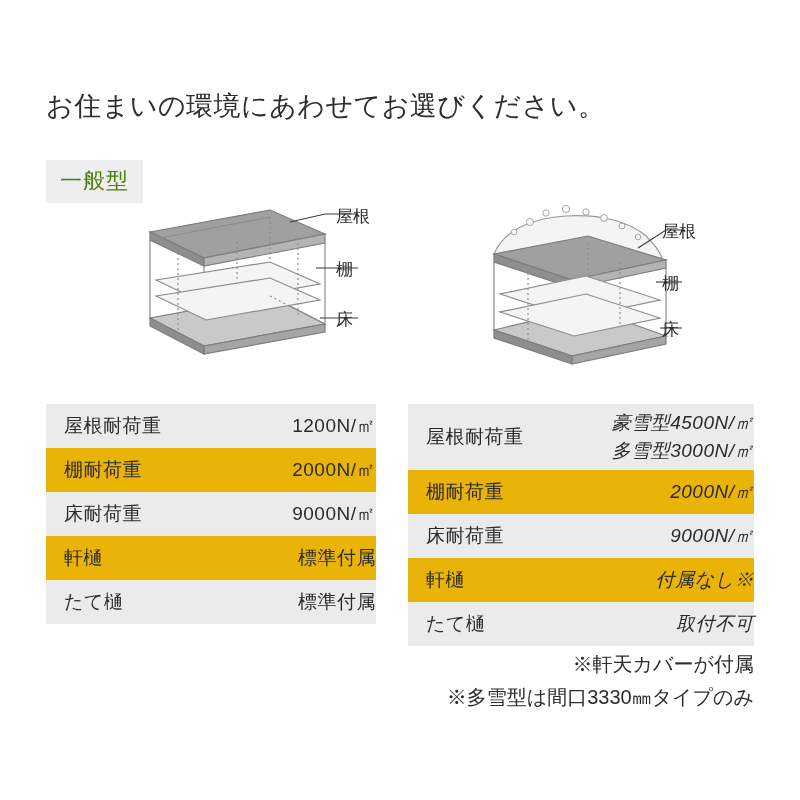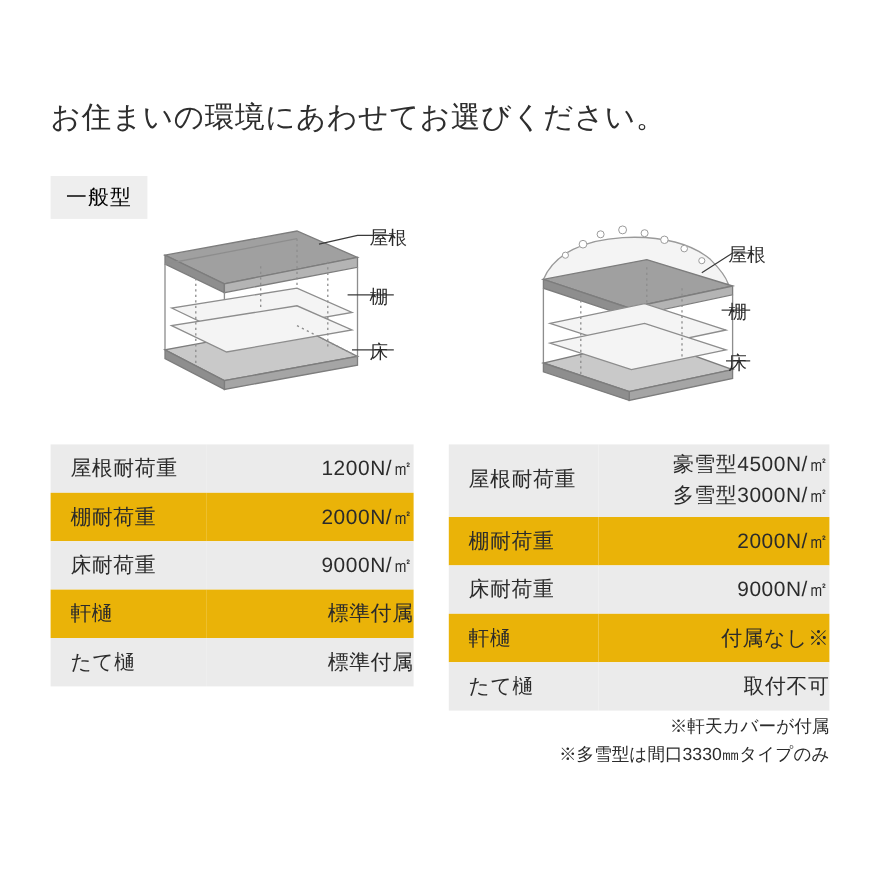--- a/index.html
+++ b/index.html
@@ -32,22 +32,22 @@
     font-size: 27px;
     letter-spacing: 0.5px;
     color: #2e2e2e;
     white-space: nowrap;
   }
 
   
   .col-label {
     position: absolute;
     background: #eeeeee;
-    color: #000000;
-    font-size: 19px;
+    color: #4d7c0f;
+    font-size: 22px;
     letter-spacing: 1px;
     padding: 6px 14px 7px 14px;
     white-space: nowrap;
   }
   .col-label.left  { left: 46px;  top: 160px; }
   .col-label.right { left: 408px; top: 160px; }
 
   
   .illus {
     position: absolute;
@@ -85,32 +85,32 @@
   .spec td.k {
     width: 40%;
     padding-left: 18px;
     text-align: left;
   }
   .spec td.v {
     width: 60%;
     text-align: right;
   }
   .spec.right td.k { width: 36%; }
-  .spec.right td.v { width: 64%; }
+  .spec.right td.v { width: 64%; font-style: italic; }
 
   .spec td.two-line { height: 66px; line-height: 1.45; }
 
   
   .notes {
     position: absolute;
     left: 408px;
     top: 648px;
     width: 346px;
     text-align: right;
-    font-size: 16px;
+    font-size: 20px;
     color: #2b2b2b;
     line-height: 1.65;
   }
   .notes div { white-space: nowrap; }
 </style>
 </head>
 <body>
 
 <div class="page">
 

